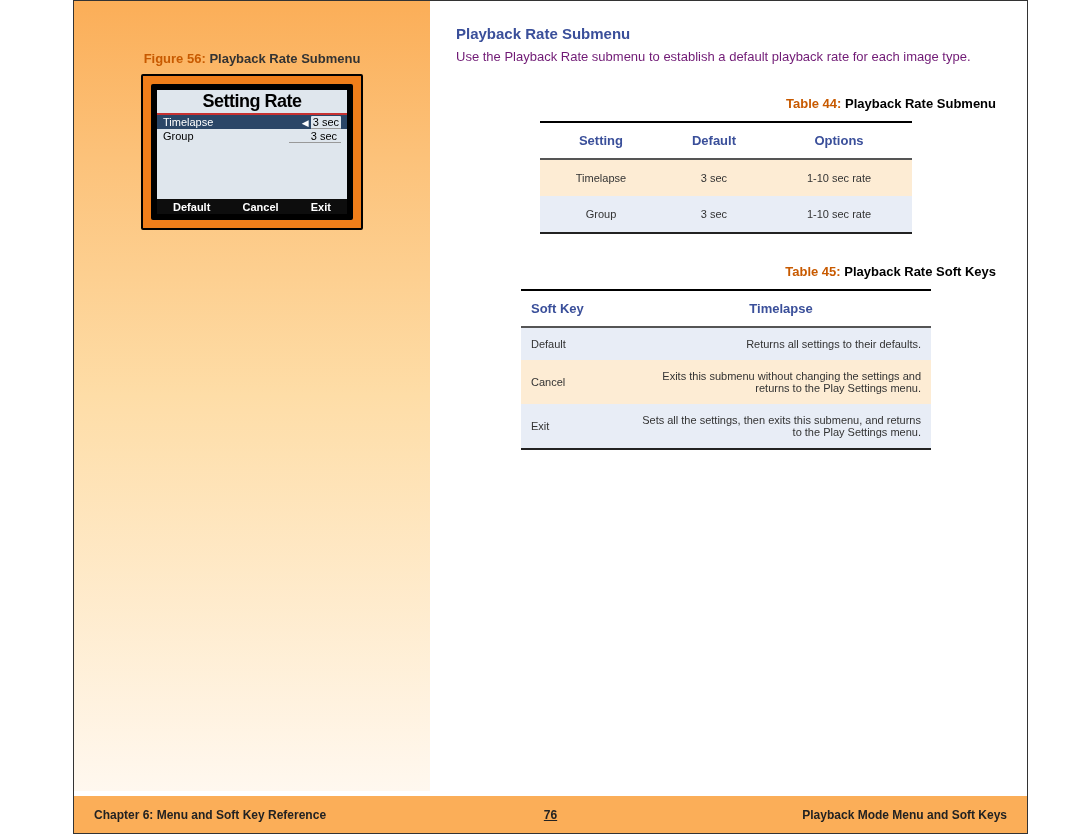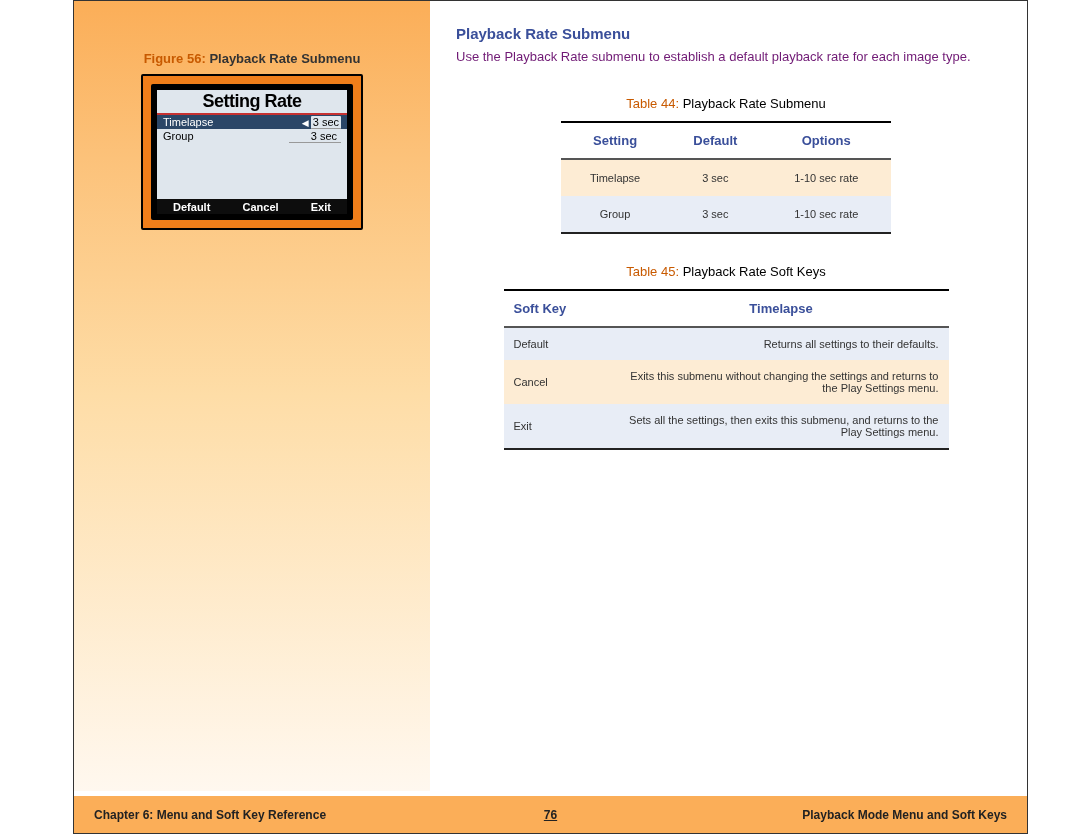--- a/index.html
+++ b/index.html
@@ -111,28 +111,28 @@
     font-size: 15px;
     font-weight: bold;
   }
   .intro-text {
     font-size: 13px;
     color: #701a75;
     margin-top: 6px;
     line-height: 1.35;
   }
   .table-caption {
-    text-align: center;
-    font-size: 13px;
-    font-weight: normal;
+    text-align: right;
+    font-size: 13px;
+    font-weight: bold;
     margin-top: 30px;
   }
   .table-caption .tabnum { color: #c85a00; }
   .data-table {
-    width: 330px;
+    width: 372px;
     margin: 10px auto 0 auto;
     border-top: 2px solid #000;
     border-bottom: 2px solid #222;
     border-collapse: collapse;
     font-size: 11px;
   }
   .data-table th {
     color: #3a4f9a;
     font-size: 13px;
     font-weight: bold;
@@ -143,21 +143,21 @@
   .data-table td {
     padding: 12px 10px;
     text-align: center;
     vertical-align: middle;
     color: #333;
   }
   .data-table tbody tr:nth-child(odd) td { background: #fdecd4; }
   .data-table tbody tr:nth-child(even) td { background: #e8edf6; }
 
   .data-table2 {
-    width: 445px;
+    width: 410px;
     margin: 10px auto 8px auto;
     border-top: 2px solid #000;
     border-bottom: 2px solid #222;
     border-collapse: collapse;
     font-size: 11px;
   }
   .data-table2 th {
     color: #3a4f9a;
     font-size: 13px;
     font-weight: bold;

